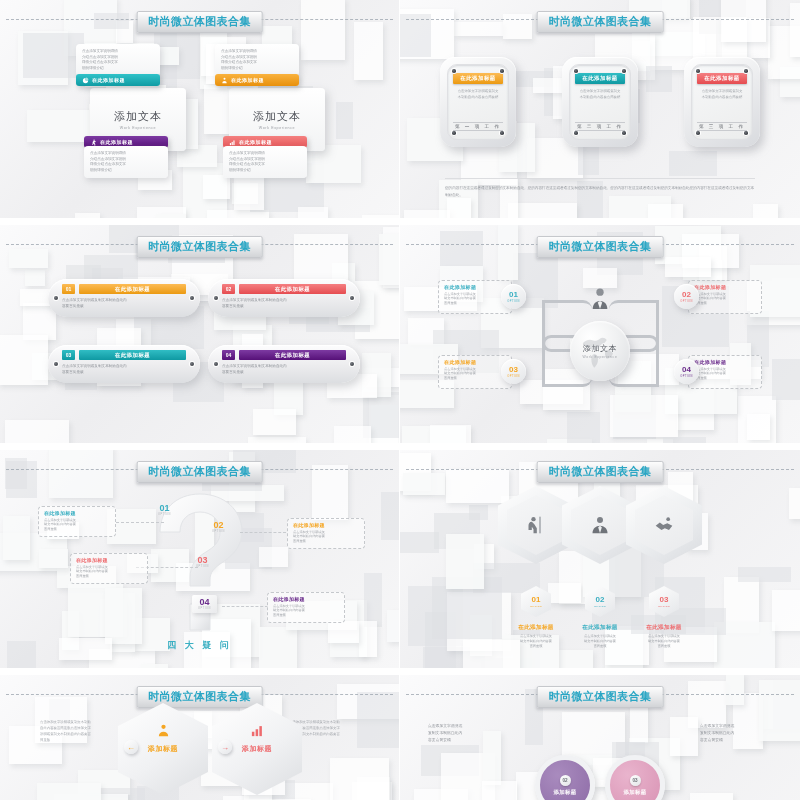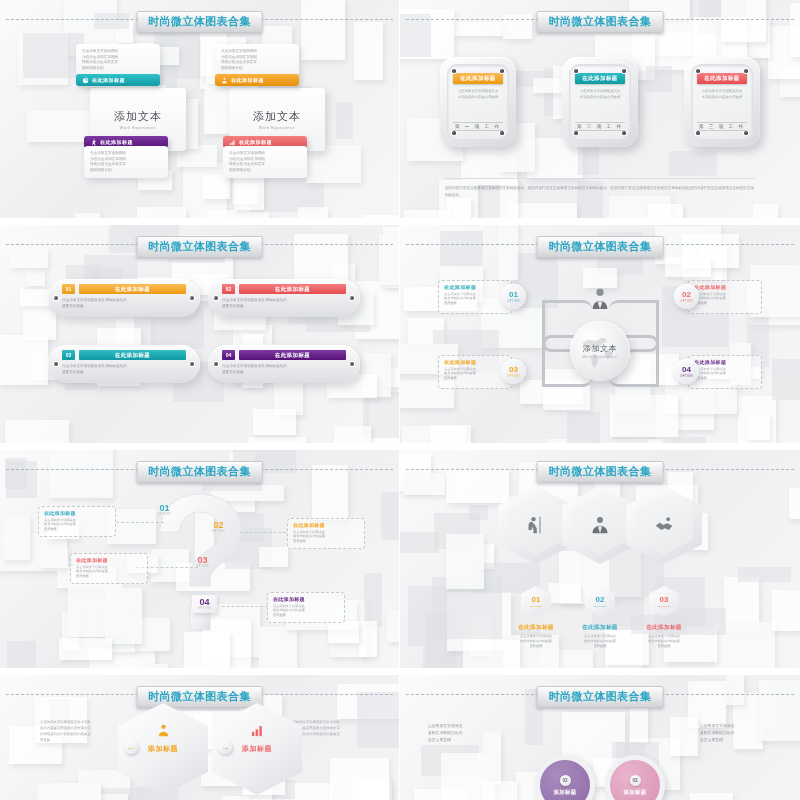--- a/index.html
+++ b/index.html
@@ -683,20 +683,21 @@
     </div>
     <div class="qbox" style="left:70px; top:103px">
       <div class="h" style="color:#EE6B6E">在此添加标题</div>
       <div class="p">点击添加文字说明或复<br>制文本制贴自此内容要<br>言简意骸</div>
     </div>
     <div class="qbox" style="left:267px; top:142px">
       <div class="h" style="color:#6B2D8C">在此添加标题</div>
       <div class="p">点击添加文字说明或复<br>制文本制贴自此内容要<br>言简意骸</div>
     </div>
 
+    <div class="qtitle">四 大 疑 问</div>
   </div>
 
   <div class="slide">
     <div class="bg">
         <i style="left:324px;top:127px;width:35px;height:56px"></i>
         <i style="left:-4px;top:3px;width:35px;height:38px"></i>
         <i class="d" style="left:23px;top:197px;width:62px;height:31px"></i>
         <i class="e" style="left:314px;top:172px;width:61px;height:62px"></i>
         <i class="d" style="left:255px;top:127px;width:50px;height:56px"></i>
         <i class="d" style="left:338px;top:117px;width:53px;height:15px"></i>

